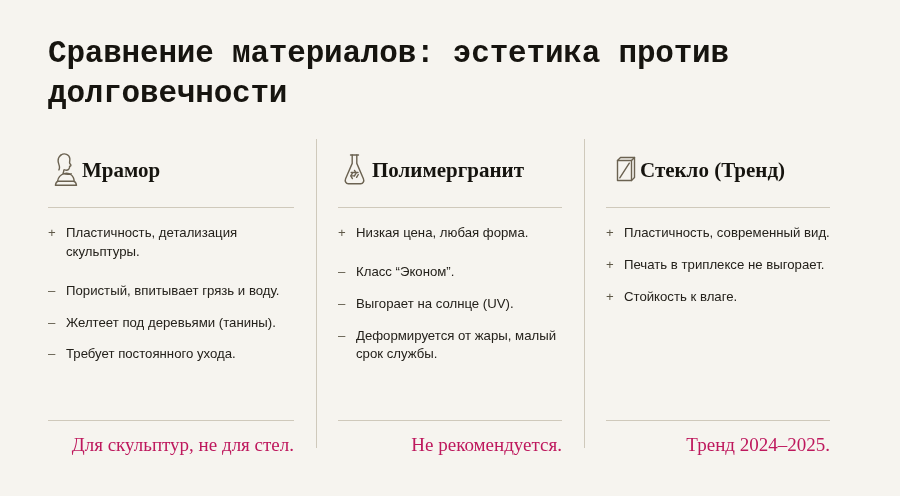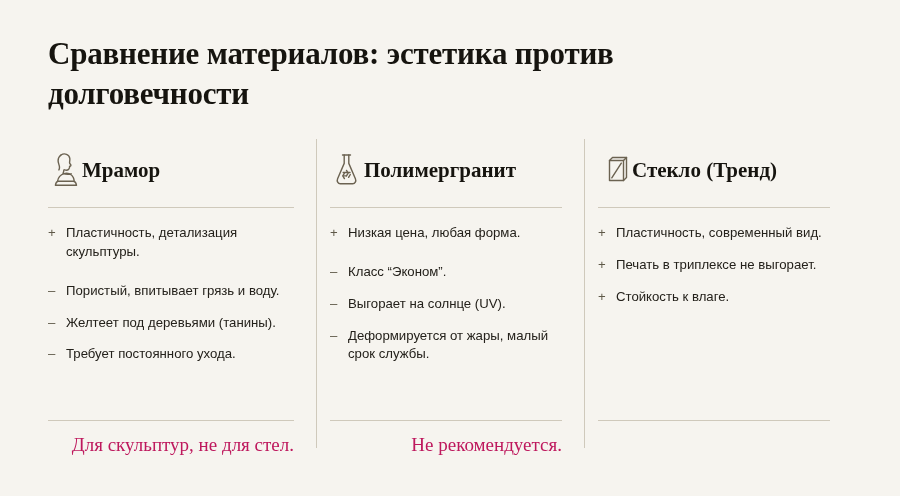--- a/index.html
+++ b/index.html
@@ -16,21 +16,21 @@
   }
   .page {
     position: relative;
     width: 900px;
     height: 496px;
     box-sizing: border-box;
     padding: 34px 48px 0 48px;
     background: #f6f4ef;
   }
   .title {
-    font-family: Liberation Serif, serif;
+    font-family: Liberation Mono, monospace;
     font-size: 31px;
     line-height: 1.28;
     font-weight: 700;
     letter-spacing: -0.2px;
     color: #16140f;
     margin: 0 0 26px 0;
     max-width: 760px;
   }
   .columns {
     display: flex;
@@ -38,21 +38,21 @@
     width: 804px;
   }
   .col {
     position: relative;
     box-sizing: border-box;
     flex: 0 0 268px;
     width: 268px;
     padding-right: 22px;
   }
   .col.mid, .col.right {
-    padding-left: 14px;
+    padding-left: 22px;
   }
   .col.mid::before, .col.right::before {
     content: "";
     position: absolute;
     left: 0;
     top: 0;
     bottom: 8px;
     width: 1px;
     background: #cfc9bb;
   }
@@ -221,16 +221,17 @@
         <li class="item">
           <span class="mark">+</span>
           <span class="txt">Печать в триплексе не выгорает.</span>
         </li>
         <li class="item">
           <span class="mark">+</span>
           <span class="txt">Стойкость к влаге.</span>
         </li>
       </ul>
       <div class="footline"></div>
+      <div class="footnote">Тренд 2024–2025.</div>
     </div>
 
   </div>
 </div>
 
 </body></html>

